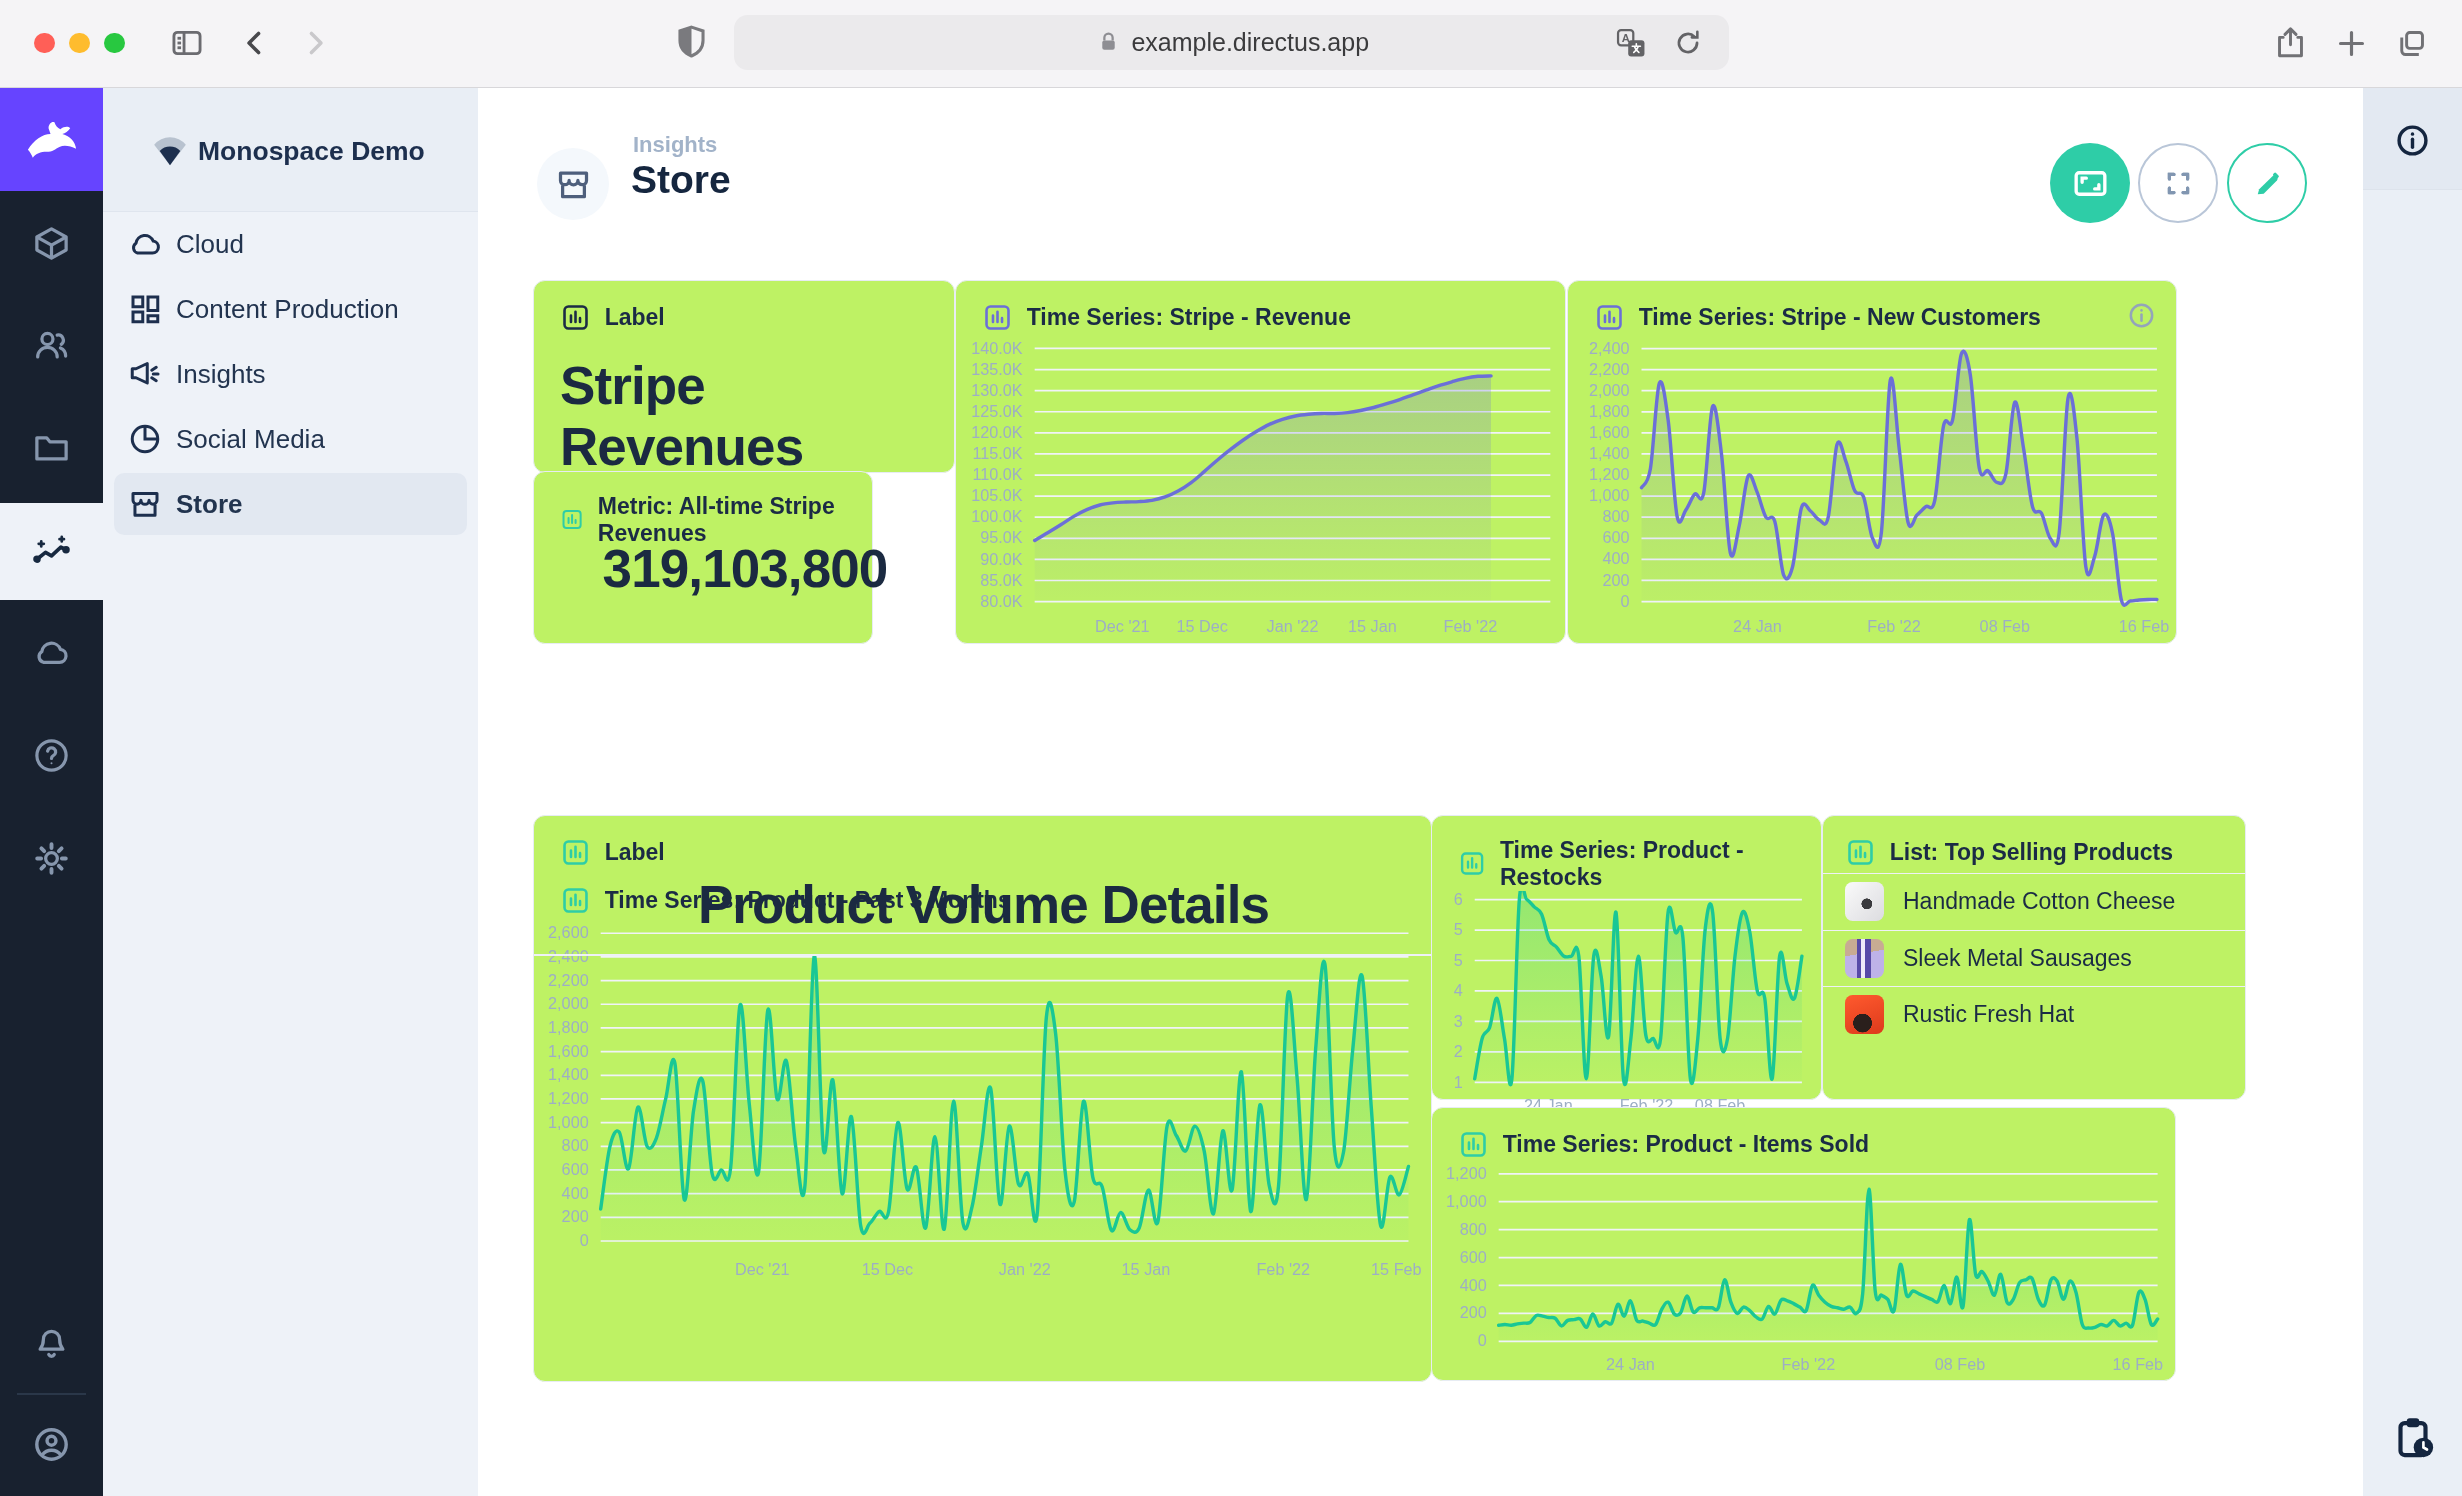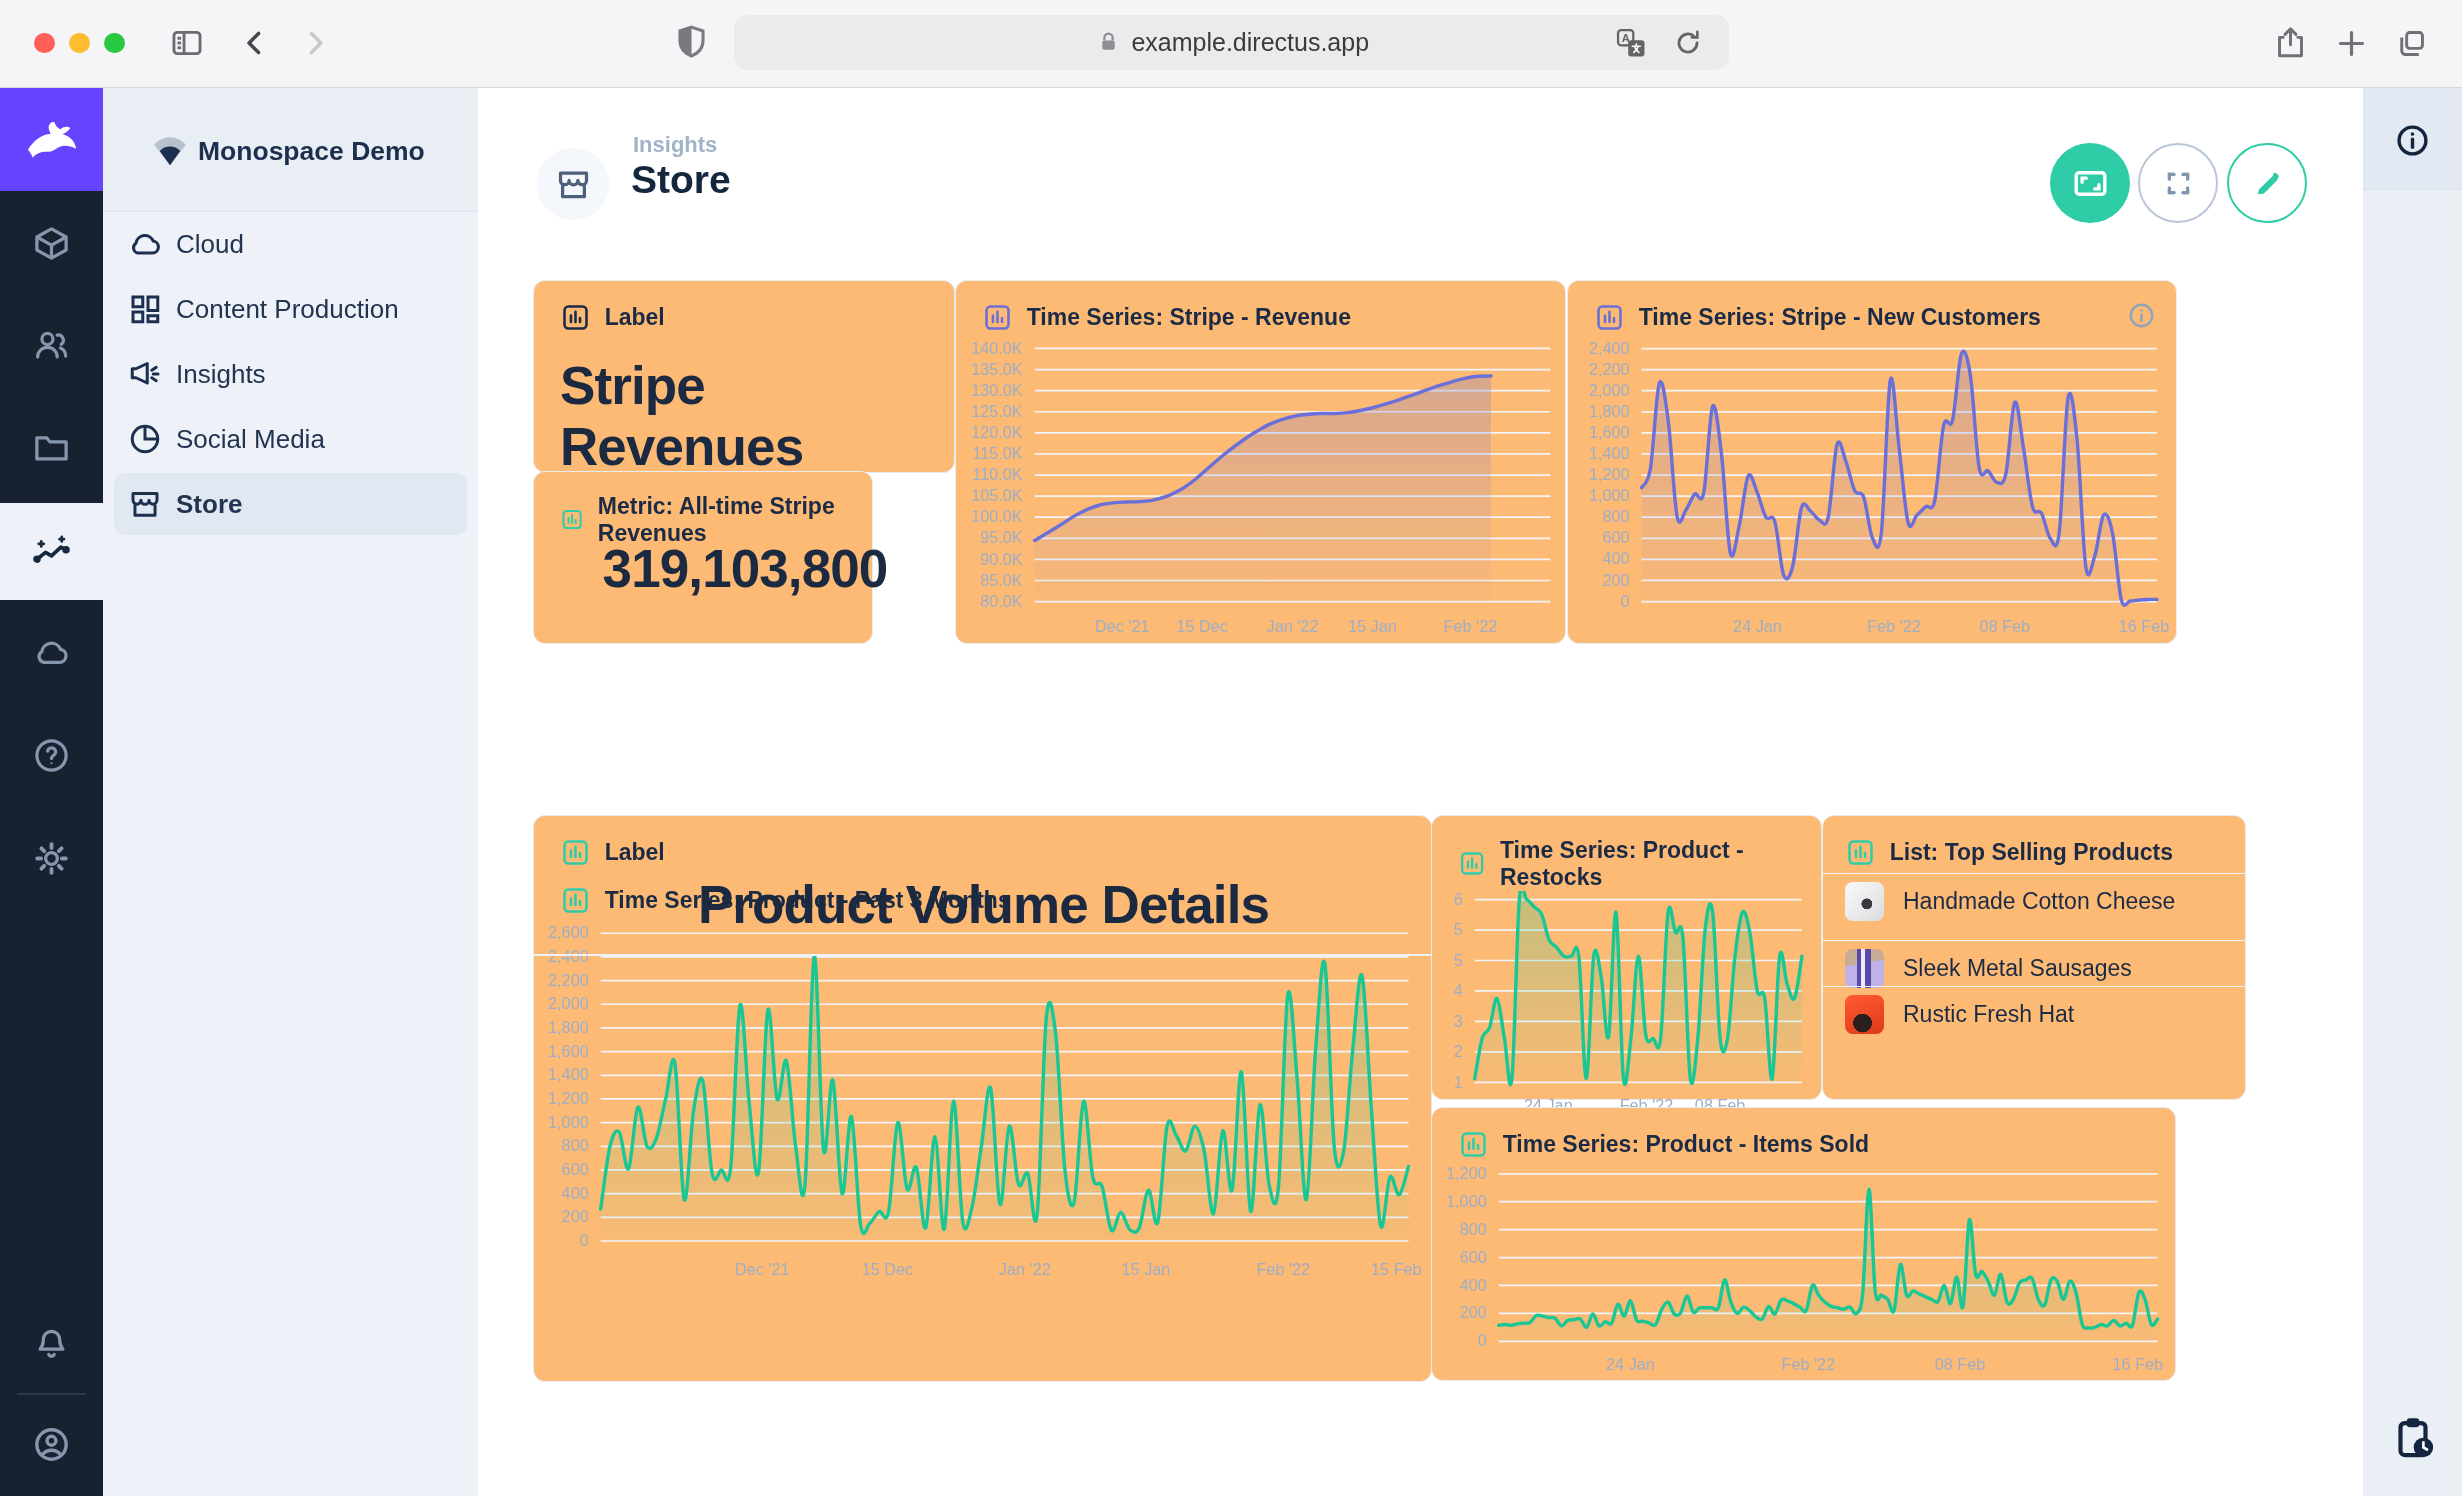--- a/index.html
+++ b/index.html
@@ -39,21 +39,21 @@
     border-bottom:1.7px solid #dde3ec; }
   
   #main { position:absolute; left:479px; top:88px; width:1884px; height:1408px; background:#fff; }
   #crumb { position:absolute; left:154px; top:44px; font-size:22px; font-weight:700; color:#a2b3c9; }
   #page-title { position:absolute; left:152px; top:70px; font-size:39px; font-weight:800; color:#15263f; }
   #hdr-avatar { position:absolute; left:58px; top:60px; width:72px; height:72px; border-radius:50%;
     background:#f4f8fc; display:flex; align-items:center; justify-content:center; color:#4e5f7c; }
   .circle-btn { position:absolute; top:55px; width:80px; height:80px; border-radius:50%;
     display:flex; align-items:center; justify-content:center; background:#fff; }
   
-  .panel { position:absolute; background:#fdba74; border:1.7px solid #e7ecf3; border-radius:12px; }
+  .panel { position:absolute; background:#bef264; border:1.7px solid #e7ecf3; border-radius:12px; }
   .p-head { display:flex; align-items:center; gap:13.7px; padding:20.5px 0 0 26px; }
   .p-title { font-size:23px; font-weight:700; color:#1b2b45; }
   .tick { font-size:19px; fill:#9daec5; }
   .big-label { font-size:53px; font-weight:800; color:#1b2a41; letter-spacing:-0.9px; }
   .metric-num { font-size:53px; font-weight:800; color:#1b2a41; letter-spacing:-0.9px; text-align:center; }
   .list-row { position:absolute; left:0; width:100%; height:56px; display:flex; align-items:center;
     border-top:1.7px solid #eef1f6; padding-left:22px; gap:19px; }
   .thumb { width:39px; height:39px; border-radius:7.7px; flex:0 0 39px; }
   .list-name { font-size:23px; font-weight:400; color:#1b2b45; }
 </style>
@@ -546,21 +546,21 @@
       <svg width="31" height="31" viewBox="0 0 24 24" fill="none" stroke="#2ecda7" stroke-width="2">
         <rect x="3.5" y="3.5" width="17" height="17" rx="3"></rect>
         <path d="M8.5 15.5 v-5 M12 15.5 v-8 M15.5 15.5 v-3" stroke-linecap="round"></path>
       </svg>
       <span class="p-title">List: Top Selling Products</span>
     </div>
     <div class="list-row" style="top:57px">
       <span class="thumb" style="background: radial-gradient(circle at 56% 56%, rgb(58, 58, 62) 0px, rgb(58, 58, 62) 17%, transparent 18%), linear-gradient(135deg, rgb(250, 250, 250), rgb(220, 220, 224));"></span>
       <span class="list-name">Handmade Cotton Cheese</span>
     </div>
-    <div class="list-row" style="top:124px">
+    <div class="list-row" style="top:114px">
       <span class="thumb" style="background: linear-gradient(90deg, rgba(0, 0, 0, 0) 30%, rgb(88, 74, 168) 30%, rgb(88, 74, 168) 42%, rgb(239, 234, 248) 42%, rgb(239, 234, 248) 52%, rgb(88, 74, 168) 52%, rgb(88, 74, 168) 66%, rgba(0, 0, 0, 0) 66%), linear-gradient(170deg, rgb(200, 171, 147) 0px, rgb(200, 171, 147) 38%, rgb(190, 178, 232) 38%, rgb(190, 178, 232) 100%);"></span>
       <span class="list-name">Sleek Metal Sausages</span>
     </div>
     <div class="list-row" style="top:170px">
       <span class="thumb" style="background: radial-gradient(circle at 45% 72%, rgb(42, 31, 28) 0px, rgb(42, 31, 28) 26%, transparent 27%), linear-gradient(160deg, rgb(255, 90, 46), rgb(221, 58, 28));"></span>
       <span class="list-name">Rustic Fresh Hat</span>
     </div>
   </div>
 
   <div class="panel" style="left:952px;top:1019px;width:745px;height:274px">

